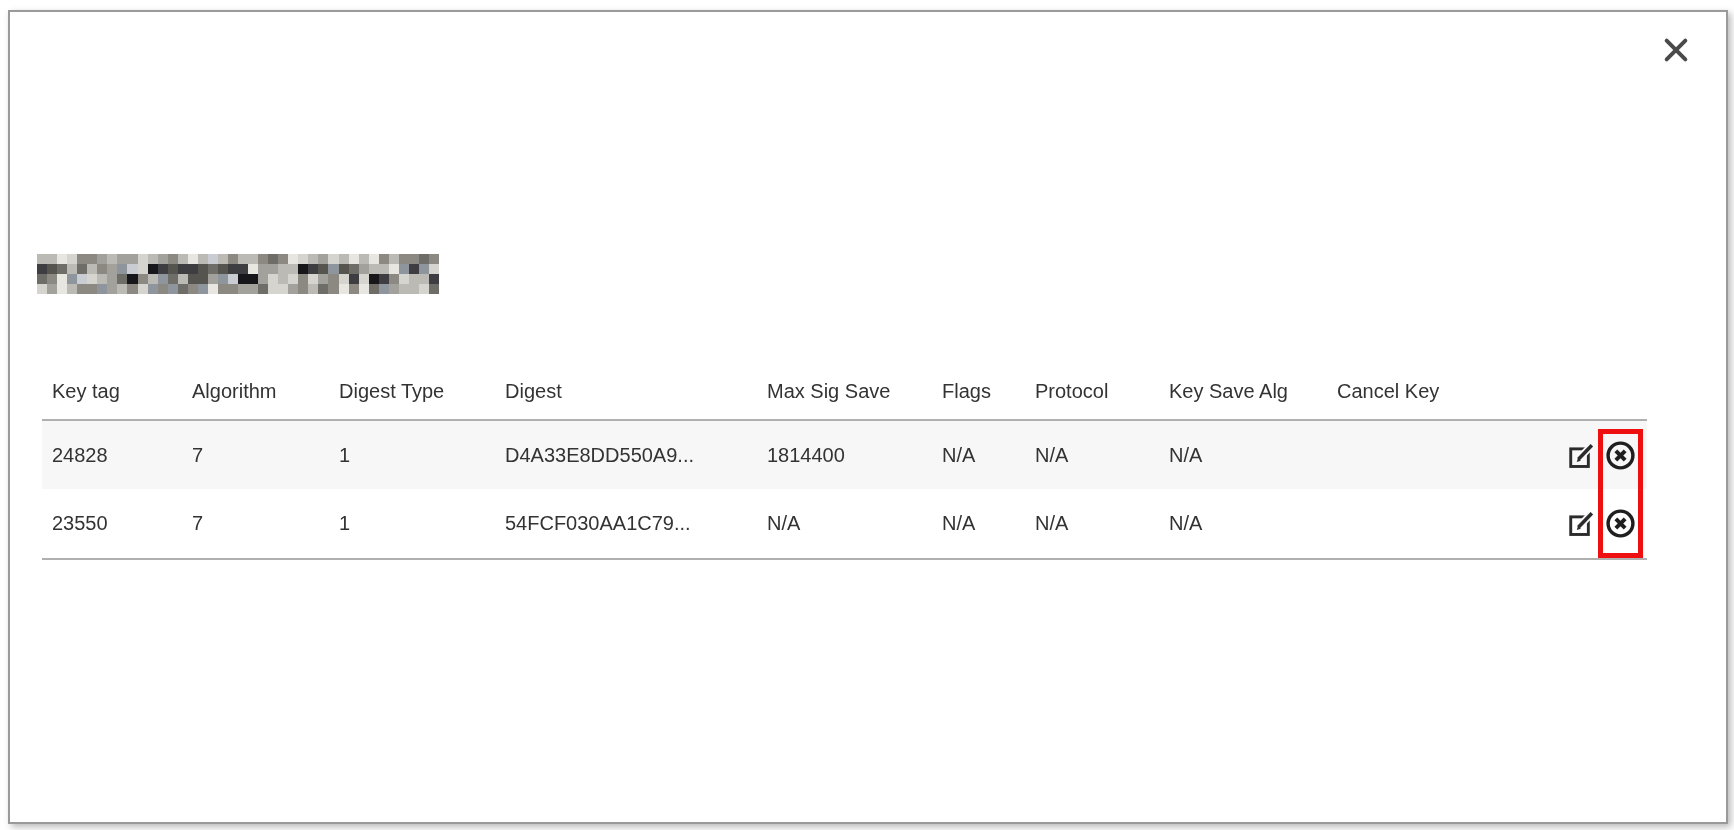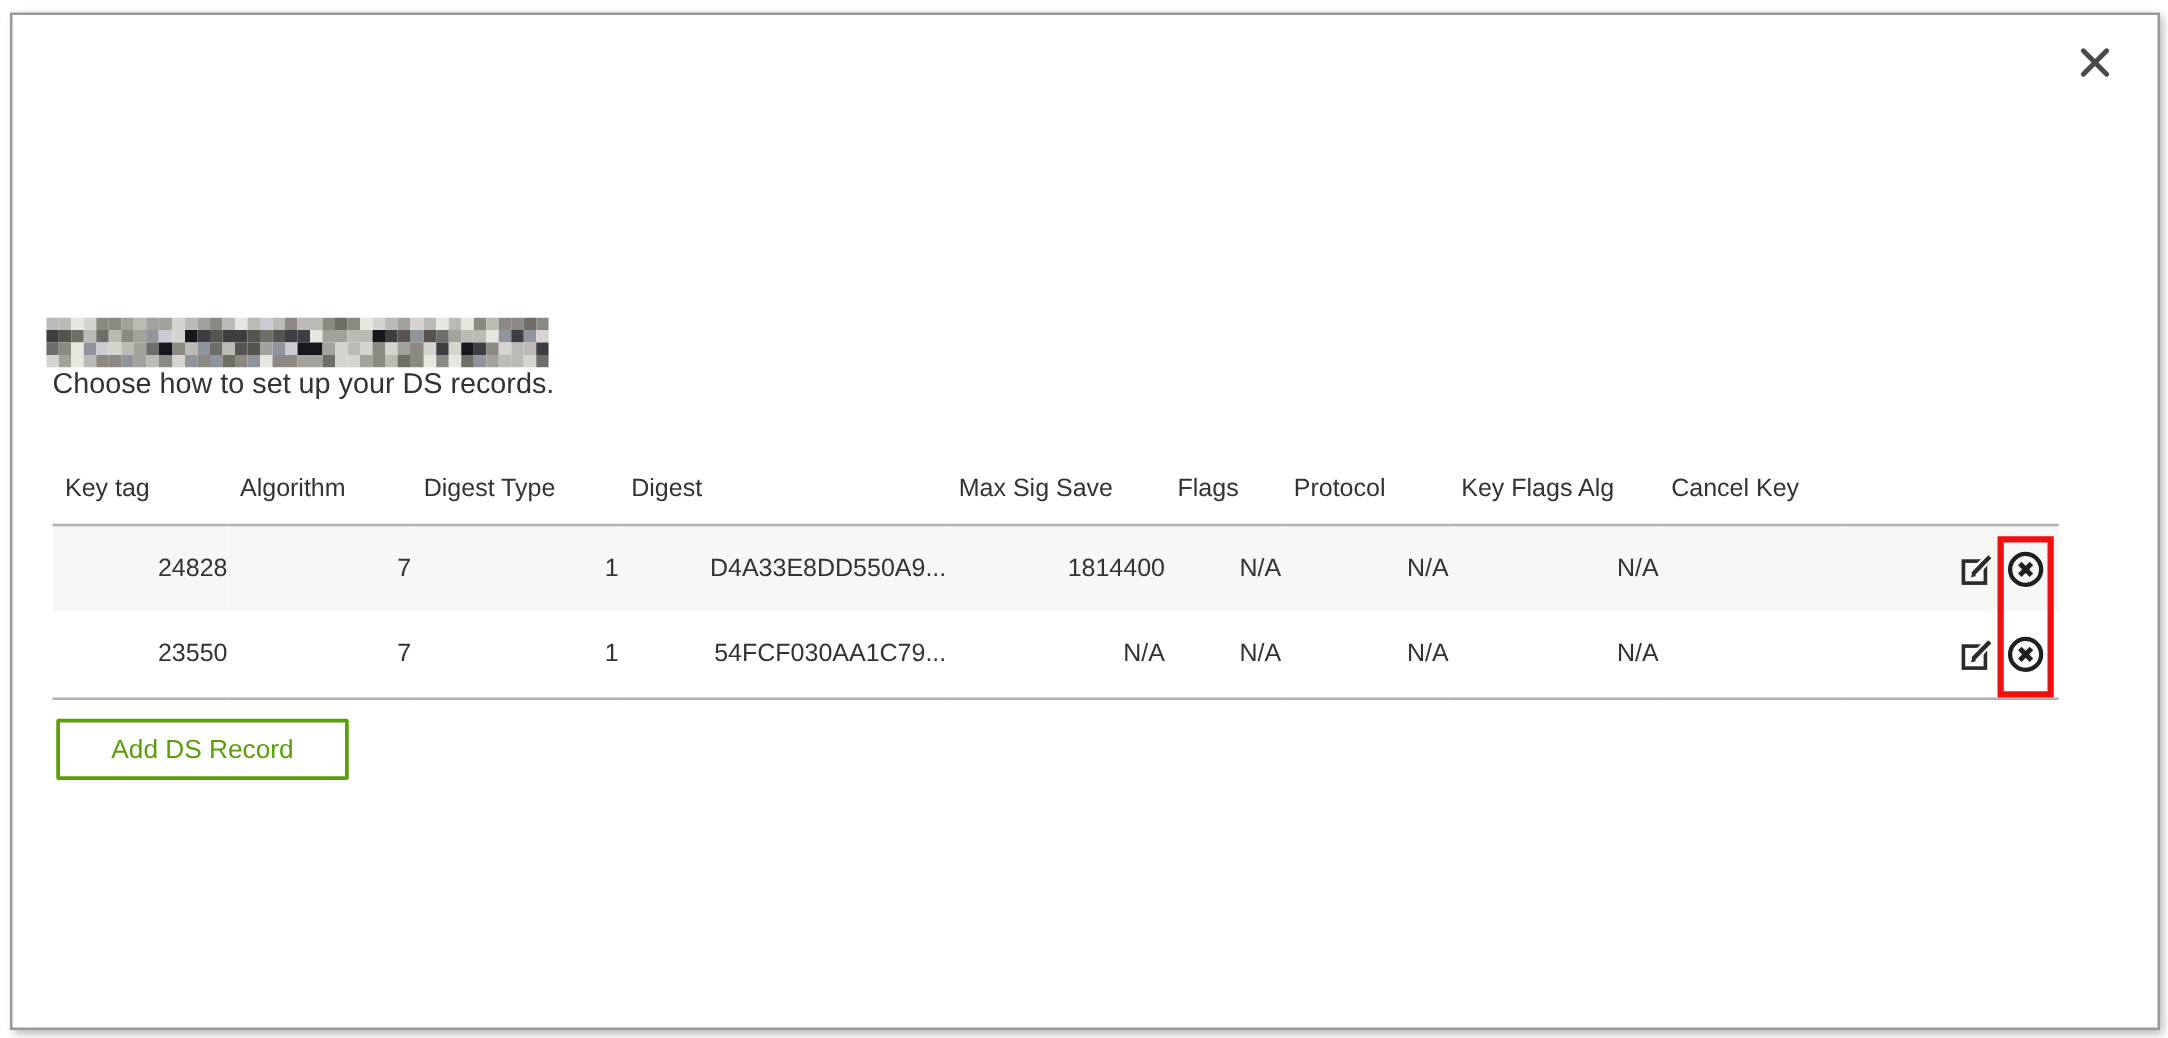--- a/index.html
+++ b/index.html
@@ -41,21 +41,21 @@
   }
   .ds-table thead tr { height: 57px; }
   .ds-table th {
     font-weight: 400; text-align: left; padding-left: 10px;
     vertical-align: middle; white-space: nowrap; overflow: hidden;
   }
   .ds-table tbody { border-top: 2px solid #b0b0b0; border-bottom: 2px solid #b0b0b0; }
   .ds-table tbody tr:nth-child(1) { height: 69px; background: #f7f7f7; }
   .ds-table tbody tr:nth-child(2) { height: 70px; background: #ffffff; }
   .ds-table td {
-    padding-left: 10px; vertical-align: middle; white-space: nowrap; overflow: hidden; text-align: right;
+    padding-left: 10px; vertical-align: middle; white-space: nowrap; overflow: hidden;
   }
   .ds-table td.actions {
     padding: 0 11px 0 0;
   }
   .actions-inner { display: flex; align-items: center; justify-content: flex-end; gap: 9px; }
   .icon-btn { background: none; border: none; padding: 0; cursor: pointer; display: block; line-height: 0; }
 
   .red-box {
     position: absolute; left: 1588px; top: 417px; width: 45px; height: 129px;
     border: 5px solid #ee1010; pointer-events: none; z-index: 5;
@@ -252,21 +252,20 @@
       <i style="background: rgb(232, 230, 224);"></i>
       <i style="background: rgb(111, 109, 104);"></i>
       <i style="background: rgb(143, 149, 157);"></i>
       <i style="background: rgb(163, 161, 155);"></i>
       <i style="background: rgb(188, 186, 180);"></i>
       <i style="background: rgb(188, 186, 180);"></i>
       <i style="background: rgb(214, 212, 206);"></i>
       <i style="background: rgb(111, 109, 104);"></i>
     </div>
 
-  <p class="subtitle">Choose how to set up your DS records.</p>
 
   <table class="ds-table">
     <colgroup>
       <col style="width:140px">
         <col style="width:147px">
         <col style="width:166px">
       <col style="width:262px">
         <col style="width:175px">
         <col style="width:93px">
       <col style="width:134px">
@@ -276,21 +275,21 @@
     </colgroup>
     <thead>
         <tr id="thead-row">
           <th>Key tag</th>
           <th>Algorithm</th>
           <th>Digest Type</th>
           <th>Digest</th>
           <th>Max Sig Save</th>
           <th>Flags</th>
           <th>Protocol</th>
-          <th>Key Flags Alg</th>
+          <th>Key Save Alg</th>
           <th>Cancel Key</th>
           <th></th>
         </tr>
       </thead>
     <tbody id="tbody">
         <tr>
           <td>24828</td>
           <td>7</td>
           <td>1</td>
           <td>D4A33E8DD550A9...</td>
@@ -347,16 +346,15 @@
       </svg>
     </button>
   </div>
 </td>
         </tr>
       </tbody>
   </table>
 
   <div class="red-box"></div>
 
-  <button class="add-btn">Add DS Record</button>
 
 
 </div>
 
 </body></html>

